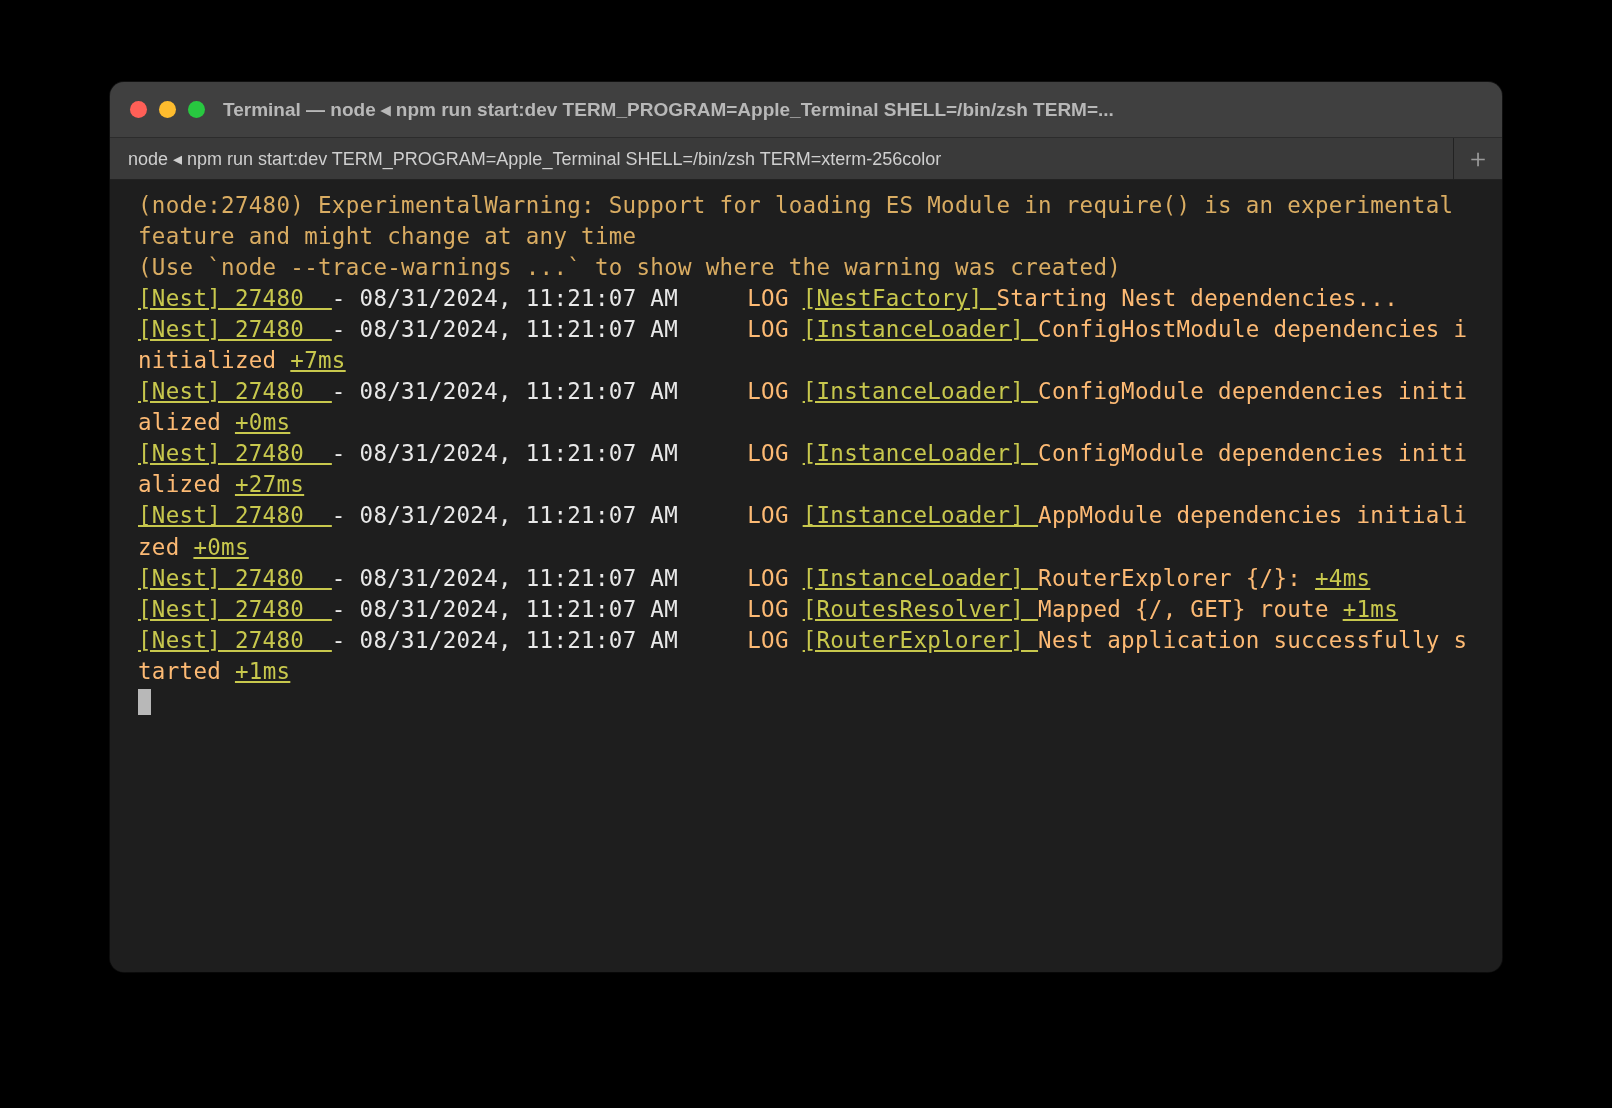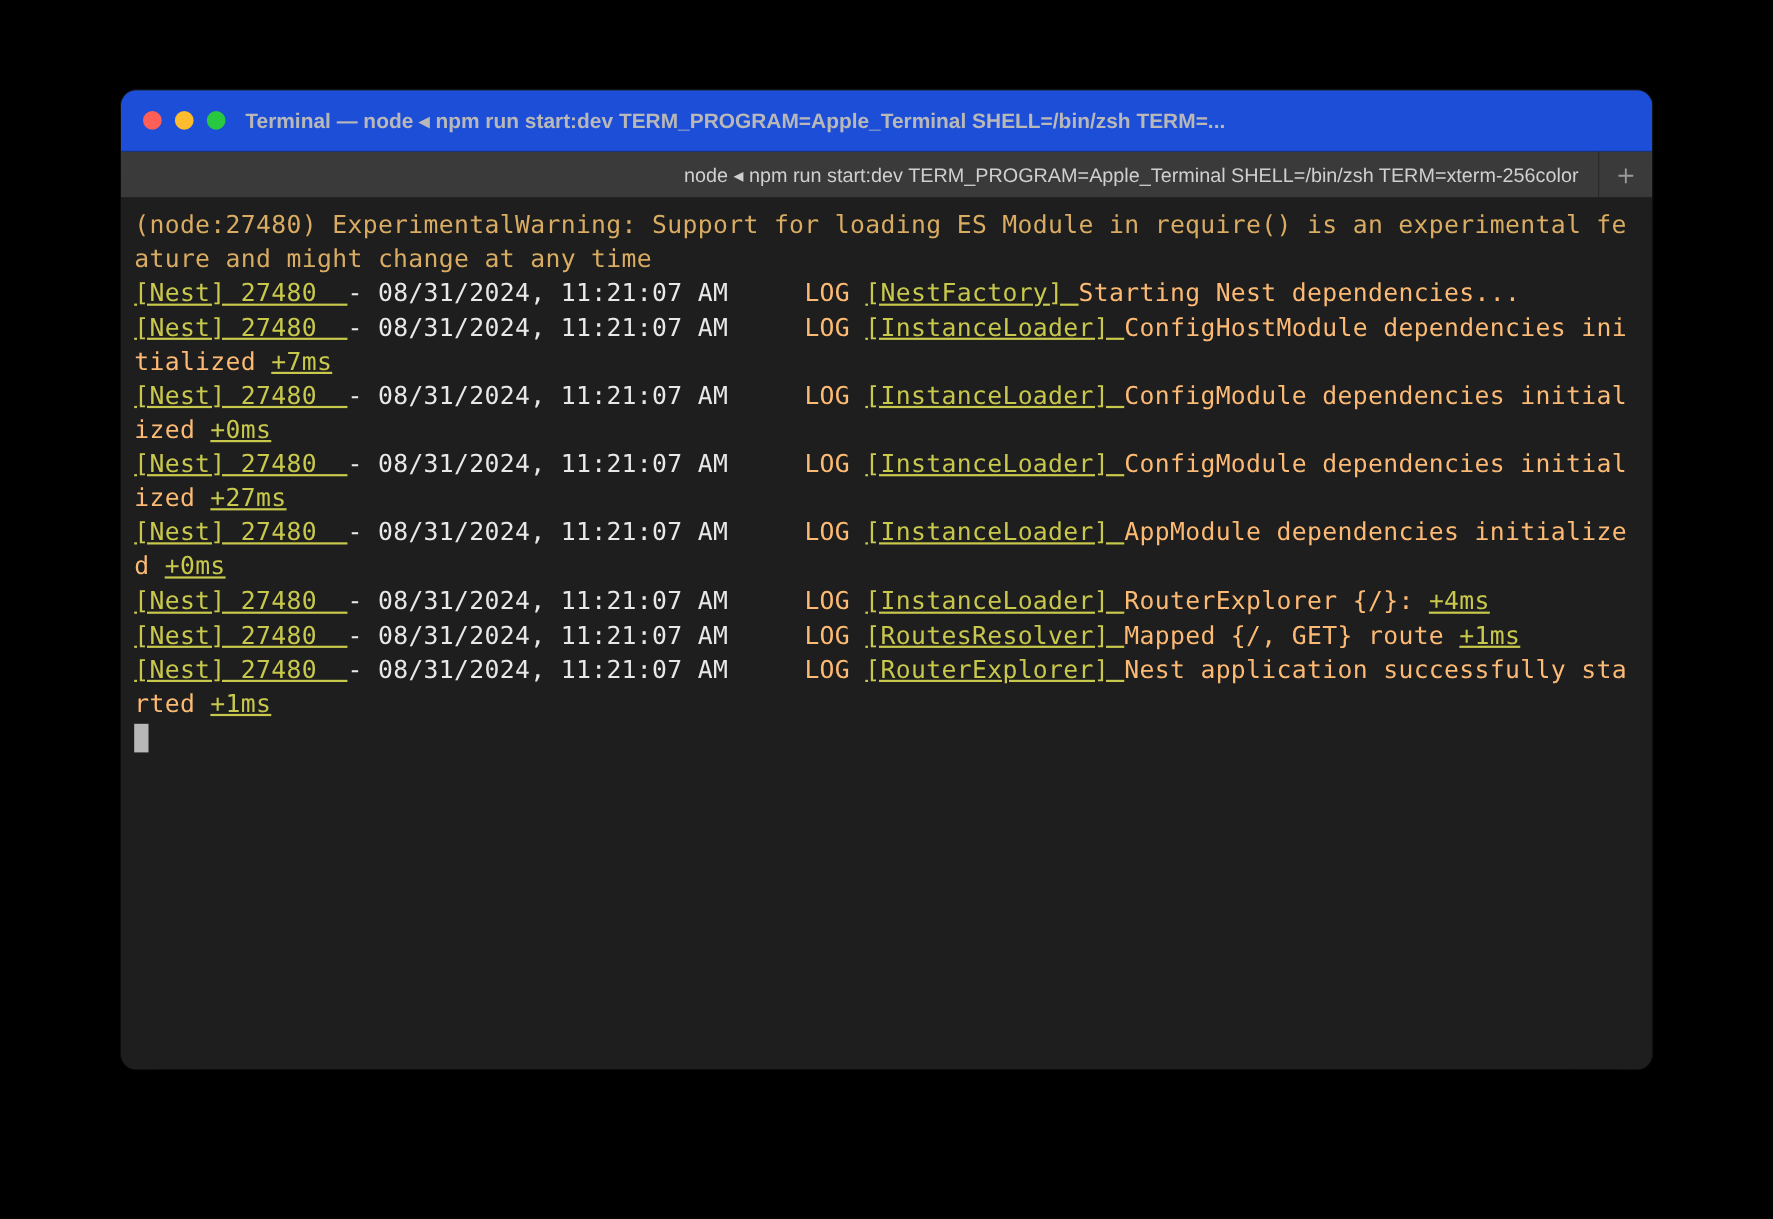--- a/index.html
+++ b/index.html
@@ -18,21 +18,21 @@
       height: 890px;
       background: #1e1e1e;
       border-radius: 14px;
       overflow: hidden;
       box-shadow: 0 30px 80px rgba(0,0,0,0.8), 0 0 0 1px rgba(255,255,255,0.08);
       display: flex;
       flex-direction: column;
     }
     .titlebar {
       height: 56px;
-      background: #1d4ed8;
+      background: #404040;
       display: flex;
       align-items: center;
       padding: 0 20px;
       border-bottom: 1px solid rgba(0,0,0,0.3);
     }
     .traffic-lights {
       display: flex;
       gap: 12px;
       margin-right: 18px;
     }
@@ -59,21 +59,21 @@
       height: 42px;
       background: #3a3a3a;
       display: flex;
       align-items: stretch;
       border-bottom: 1px solid rgba(0,0,0,0.4);
     }
     .tab {
       flex: 1;
       display: flex;
       align-items: center;
-      justify-content: flex-end;
+      justify-content: flex-start;
       color: #cfcfcf;
       font-family: -apple-system, "SF Pro Text", "Helvetica Neue", sans-serif;
       font-size: 18px;
       font-weight: 500;
       white-space: nowrap;
       overflow: hidden;
       text-overflow: ellipsis;
       padding: 0 18px;
       border-right: 1px solid rgba(0,0,0,0.4);
     }
@@ -84,21 +84,21 @@
       justify-content: center;
       color: #9a9a9a;
       font-size: 26px;
       font-family: -apple-system, sans-serif;
       cursor: pointer;
       background: #3a3a3a;
     }
     .terminal-body {
       flex: 1;
       background: #1e1e1e;
-      padding: 10px 12px;
+      padding: 10px 28px;
       font-size: 22.5px;
       line-height: 1.38;
       color: #e0e0e0;
       white-space: pre-wrap;
       word-break: break-all;
       overflow: hidden;
       letter-spacing: 0.3px;
     }
     .c-orange { color: #d9ac62; }
     .c-yellow { color: #c8c84d; text-decoration: underline; }
@@ -129,20 +129,21 @@
   <div class="tabbar">
     <div class="tab">
       <span>node ◂ npm run start:dev TERM_PROGRAM=Apple_Terminal SHELL=/bin/zsh TERM=xterm-256color</span>
     </div>
     <div class="new-tab-btn">
       <span>＋</span>
     </div>
   </div>
 
   <div class="terminal-body" id="term"><span class="c-orange">(node:27480) ExperimentalWarning: Support for loading ES Module in require() is an experimental feature and might change at any time
+</span><span class="c-orange">(Use `node --trace-warnings ...` to show where the warning was created)
 </span><span class="c-yellow">[Nest] 27480  </span><span class="c-white">- </span><span class="c-white">08/31/2024, 11:21:07 AM</span><span>     </span><span class="c-green">LOG </span><span class="c-yellow">[NestFactory] </span><span class="c-green">Starting Nest dependencies...</span>
 <span class="c-yellow">[Nest] 27480  </span><span class="c-white">- </span><span class="c-white">08/31/2024, 11:21:07 AM</span><span>     </span><span class="c-green">LOG </span><span class="c-yellow">[InstanceLoader] </span><span class="c-green">ConfigHostModule dependencies initialized </span><span class="c-yellow">+7ms</span>
 <span class="c-yellow">[Nest] 27480  </span><span class="c-white">- </span><span class="c-white">08/31/2024, 11:21:07 AM</span><span>     </span><span class="c-green">LOG </span><span class="c-yellow">[InstanceLoader] </span><span class="c-green">ConfigModule dependencies initialized </span><span class="c-yellow">+0ms</span>
 <span class="c-yellow">[Nest] 27480  </span><span class="c-white">- </span><span class="c-white">08/31/2024, 11:21:07 AM</span><span>     </span><span class="c-green">LOG </span><span class="c-yellow">[InstanceLoader] </span><span class="c-green">ConfigModule dependencies initialized </span><span class="c-yellow">+27ms</span>
 <span class="c-yellow">[Nest] 27480  </span><span class="c-white">- </span><span class="c-white">08/31/2024, 11:21:07 AM</span><span>     </span><span class="c-green">LOG </span><span class="c-yellow">[InstanceLoader] </span><span class="c-green">AppModule dependencies initialized </span><span class="c-yellow">+0ms</span>
 <span class="c-yellow">[Nest] 27480  </span><span class="c-white">- </span><span class="c-white">08/31/2024, 11:21:07 AM</span><span>     </span><span class="c-green">LOG </span><span class="c-yellow">[InstanceLoader] </span><span class="c-green">RouterExplorer {/}: </span><span class="c-yellow">+4ms</span>
 <span class="c-yellow">[Nest] 27480  </span><span class="c-white">- </span><span class="c-white">08/31/2024, 11:21:07 AM</span><span>     </span><span class="c-green">LOG </span><span class="c-yellow">[RoutesResolver] </span><span class="c-green">Mapped {/, GET} route </span><span class="c-yellow">+1ms</span>
 <span class="c-yellow">[Nest] 27480  </span><span class="c-white">- </span><span class="c-white">08/31/2024, 11:21:07 AM</span><span>     </span><span class="c-green">LOG </span><span class="c-yellow">[RouterExplorer] </span><span class="c-green">Nest application successfully started </span><span class="c-yellow">+1ms</span>
 <span class="cursor"></span></div>
 

